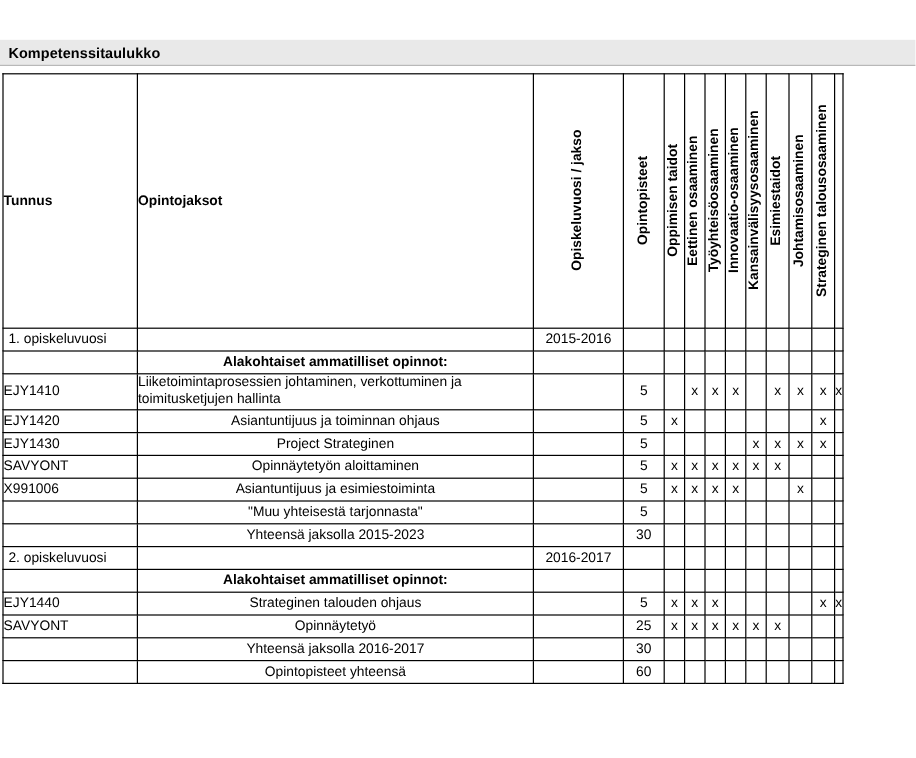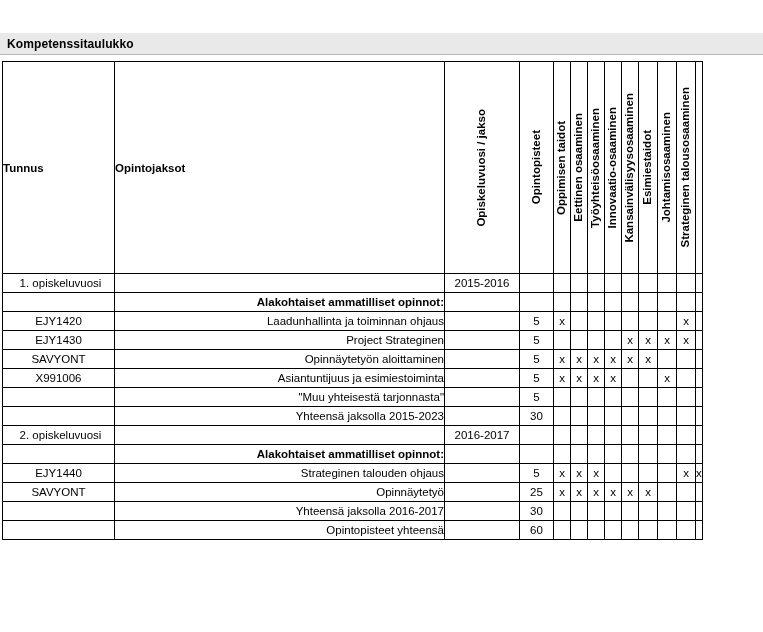--- a/index.html
+++ b/index.html
@@ -84,22 +84,22 @@
   .vcol { width: 17px; }
   .vcol-wide { width: 19px; }
 
   .row-year td { background: #9cc163; font-weight: normal; }
   .row-year .lbl { padding-left: 4px; }
   .row-year .jakso { text-align: center; }
 
   .row-sum td { background: #dfeacb; }
   .row-total td { background: #9cc163; }
 
-  .cell-left { padding-left: 4px; text-align: center; }
-  .cell-indent { padding-left: 10px; text-align: right; }
+  .cell-left { padding-left: 4px; text-align: left; }
+  .cell-indent { padding-left: 10px; text-align: center; }
   .cell-center { text-align: center; }
   .bold { font-weight: bold; }
 
   .two-line { height: 34px; line-height: 1.25; padding: 1px 4px 1px 10px; text-align: left; }
   .mark { text-align: center; font-size: 11.5px; }
 </style>
 </head>
 <body>
 
 <div id="app">
@@ -185,22 +185,37 @@
             <td class="mark"></td>
             <td class="mark"></td>
             <td class="mark"></td>
             <td class="mark"></td>
             <td class="mark"></td>
             <td class="mark"></td>
             <td class="mark"></td>
             <td class="mark"></td>
           </tr>
           <tr>
+            <td class="cell-left">EJY1410</td>
+            <td class="two-line">Liiketoimintaprosessien johtaminen, verkottuminen ja toimitusketjujen hallinta</td>
+            <td class="cell-center"></td>
+            <td class="cell-center">5</td>
+            <td class="mark"></td>
+            <td class="mark">x</td>
+            <td class="mark">x</td>
+            <td class="mark">x</td>
+            <td class="mark"></td>
+            <td class="mark">x</td>
+            <td class="mark">x</td>
+            <td class="mark">x</td>
+            <td class="mark">x</td>
+          </tr>
+          <tr>
             <td class="cell-left">EJY1420</td>
-            <td class="cell-indent">Laadunhallinta ja toiminnan ohjaus</td>
+            <td class="cell-indent">Asiantuntijuus ja toiminnan ohjaus</td>
             <td class="cell-center"></td>
             <td class="cell-center">5</td>
             <td class="mark">x</td>
             <td class="mark"></td>
             <td class="mark"></td>
             <td class="mark"></td>
             <td class="mark"></td>
             <td class="mark"></td>
             <td class="mark"></td>
             <td class="mark">x</td>

